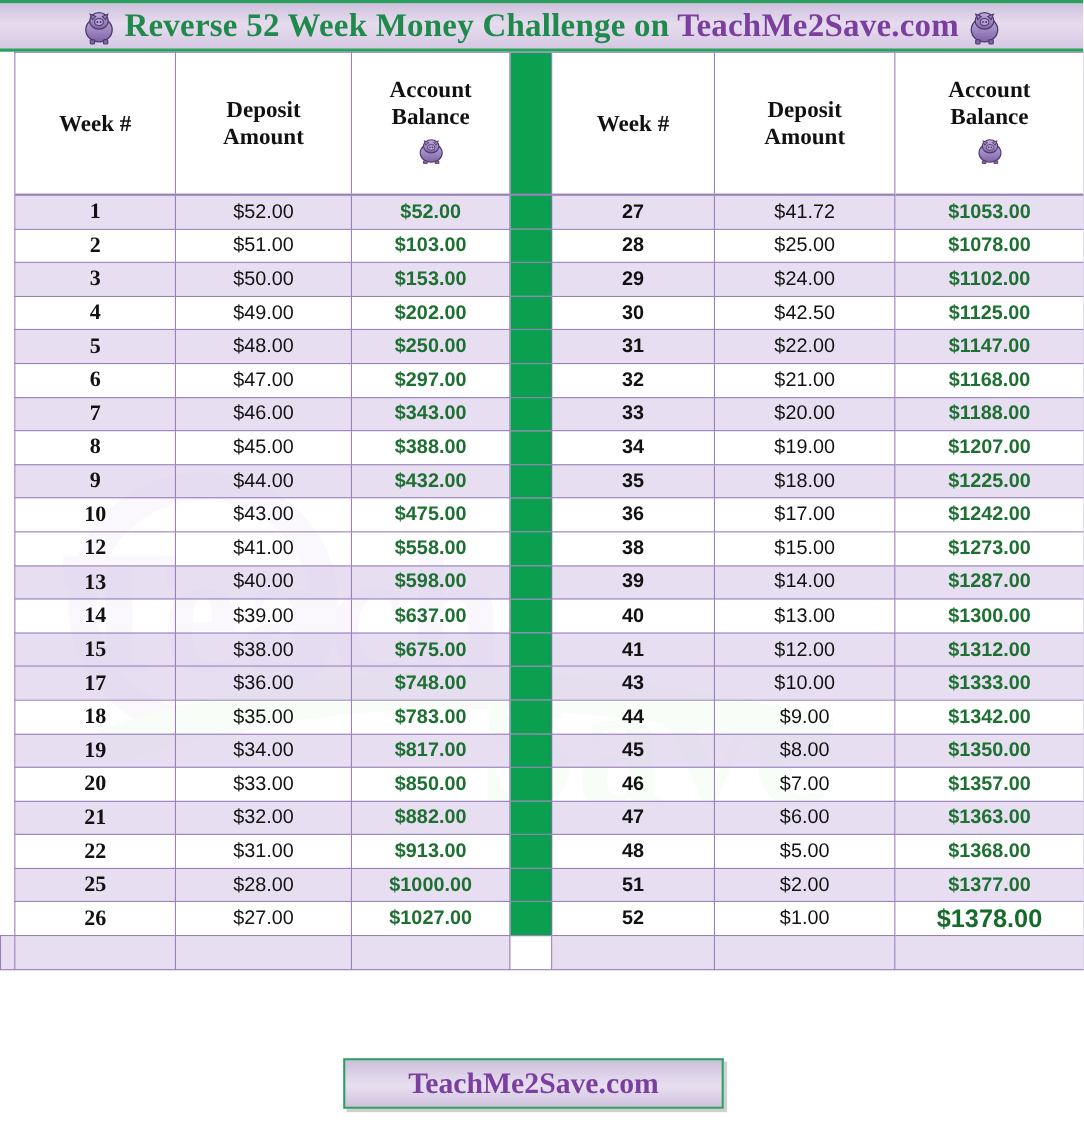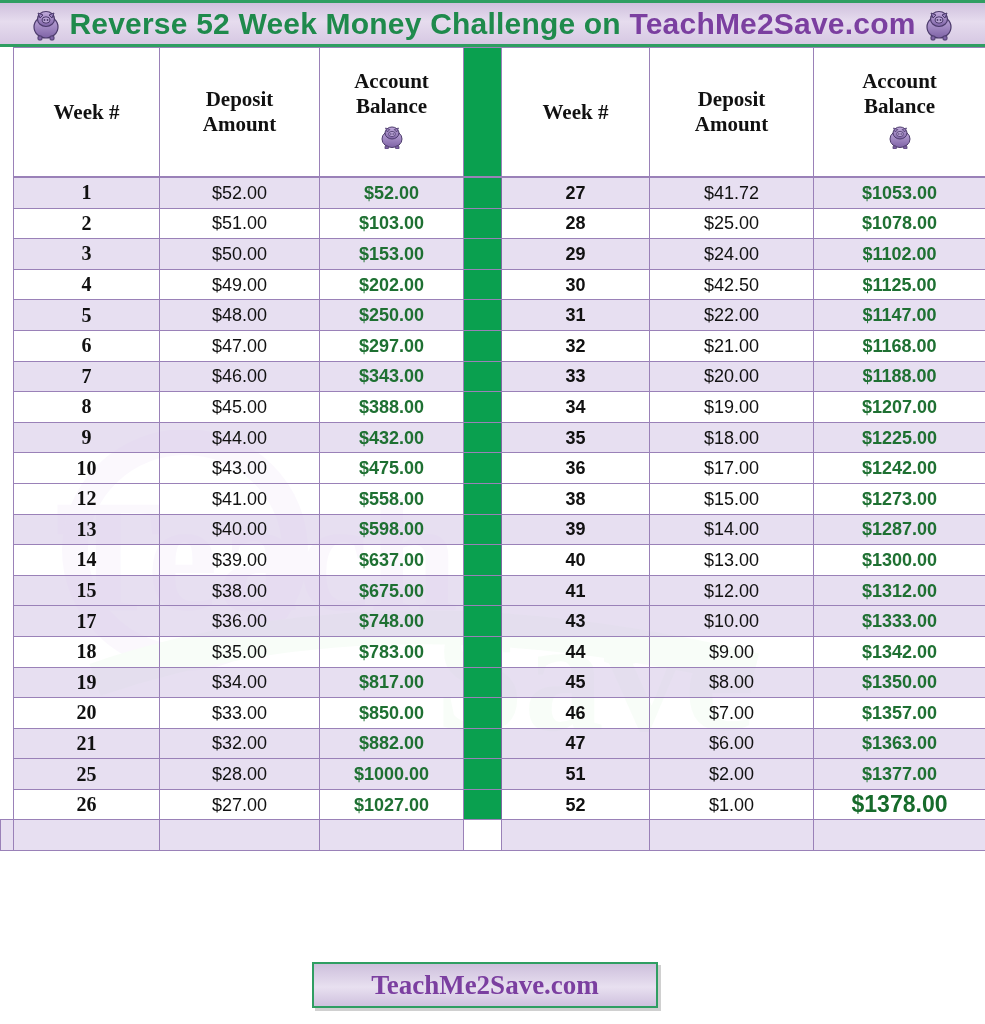--- a/index.html
+++ b/index.html
@@ -31,21 +31,21 @@
   #titlebar{
     position:relative;z-index:3;
     height:47px;width:985px;box-sizing:border-box;
     background:linear-gradient(to bottom,#cfc0dd 0%,#e6dcee 45%,#d6c8e3 100%);
     border-top:3px solid #2f9e62;
     border-bottom:3px solid #2f9e62;
     display:flex;align-items:center;justify-content:center;
     gap:8px;
   }
   #titlebar .titletext{
-    font-family:Liberation Sans, sans-serif;
+    font-family:Liberation Serif, serif;
     font-weight:bold;font-size:30px;letter-spacing:.2px;
     white-space:nowrap;
   }
   .t-green{color:#1f8a4c;}
   .t-purple{color:#7b3fa0;}
 
   
   .piggy{width:30px;height:34px;flex:0 0 auto;}
 
   
@@ -421,20 +421,30 @@
         <tr class="datarow odd">
           <td class="spacer"></td>
           <td><span class="wk-l">21</span></td>
           <td><span class="dep">$32.00</span></td>
           <td><span class="bal">$882.00</span></td>
           <td class="gapcell"></td>
           <td><span class="wk-r">47</span></td>
           <td><span class="dep">$6.00</span></td>
           <td><span class="bal">$1363.00</span></td>
         </tr>
+        <tr class="datarow even">
+          <td class="spacer"></td>
+          <td><span class="wk-l">22</span></td>
+          <td><span class="dep">$31.00</span></td>
+          <td><span class="bal">$913.00</span></td>
+          <td class="gapcell"></td>
+          <td><span class="wk-r">48</span></td>
+          <td><span class="dep">$5.00</span></td>
+          <td><span class="bal">$1368.00</span></td>
+        </tr>
         <tr class="datarow odd">
           <td class="spacer"></td>
           <td><span class="wk-l">25</span></td>
           <td><span class="dep">$28.00</span></td>
           <td><span class="bal">$1000.00</span></td>
           <td class="gapcell"></td>
           <td><span class="wk-r">51</span></td>
           <td><span class="dep">$2.00</span></td>
           <td><span class="bal">$1377.00</span></td>
         </tr>

